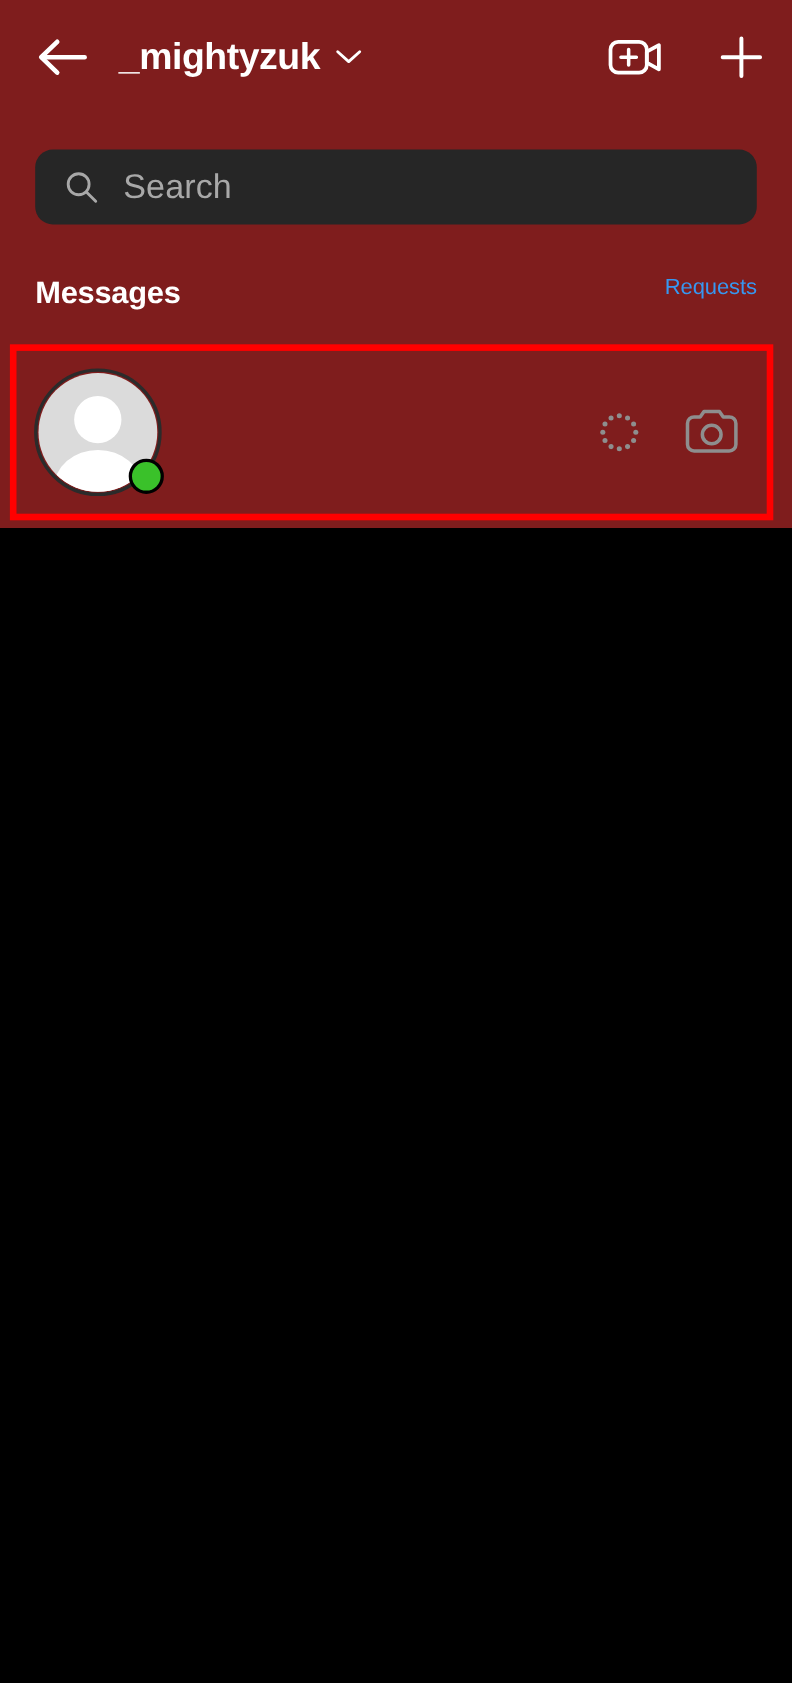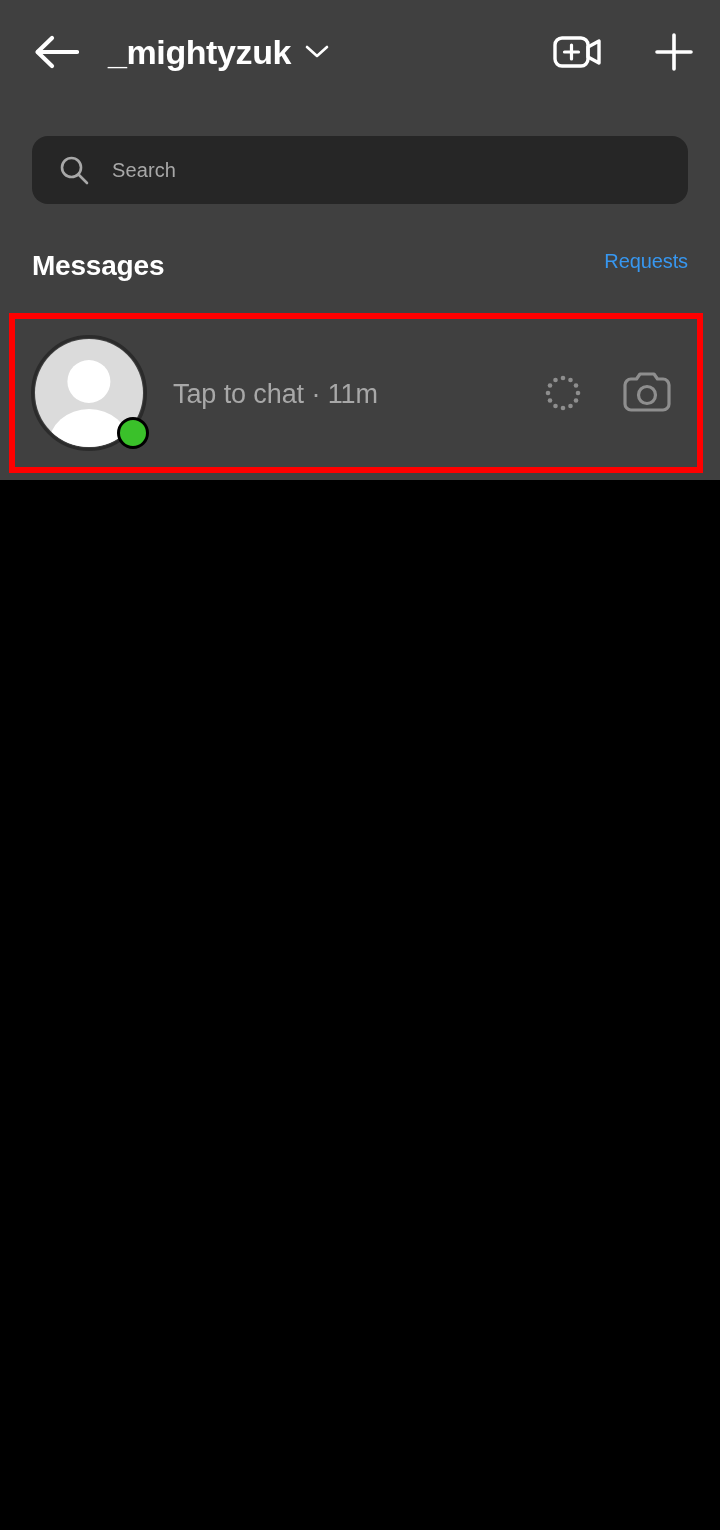--- a/index.html
+++ b/index.html
@@ -14,21 +14,21 @@
   body {
     font-family: "Liberation Sans", sans-serif;
     color: #ffffff;
     -webkit-font-smoothing: antialiased;
   }
 
   .screen {
     position: relative;
     width: 720px;
     height: 1530px;
-    background: #404040;
+    background: #7f1d1d;
   }
 
   
   .header {
     position: absolute;
     top: 0;
     left: 0;
     width: 720px;
     height: 104px;
     display: flex;
@@ -101,21 +101,21 @@
 
   .search-icon {
     margin-left: 26px;
     display: flex;
     align-items: center;
     justify-content: center;
   }
 
   .search-placeholder {
     margin-left: 22px;
-    font-size: 20px;
+    font-size: 31px;
     color: #a8a8a8;
     letter-spacing: 0.1px;
   }
 
   
   .section-row {
     position: absolute;
     top: 250px;
     left: 0;
     width: 720px;
@@ -346,21 +346,20 @@
     <div class="avatar-wrap">
       <div class="avatar-img">
         <div class="avatar-head"></div>
         <div class="avatar-body"></div>
       </div>
       <div class="avatar-ring"></div>
       <div class="online-dot"></div>
     </div>
 
     <div class="chat-text">
-      <span class="chat-sub">Tap to chat · 11m</span>
     </div>
 
     <div class="chat-actions">
 
       <div class="note-dots">
         <svg width="44" height="44" viewBox="0 0 44 44" aria-hidden="true">
           <g fill="#8e8e8e">
             <circle cx="22" cy="7" r="2.3"></circle>
             <circle cx="29.5" cy="9" r="2.3"></circle>
             <circle cx="35" cy="14.5" r="2.3"></circle>

